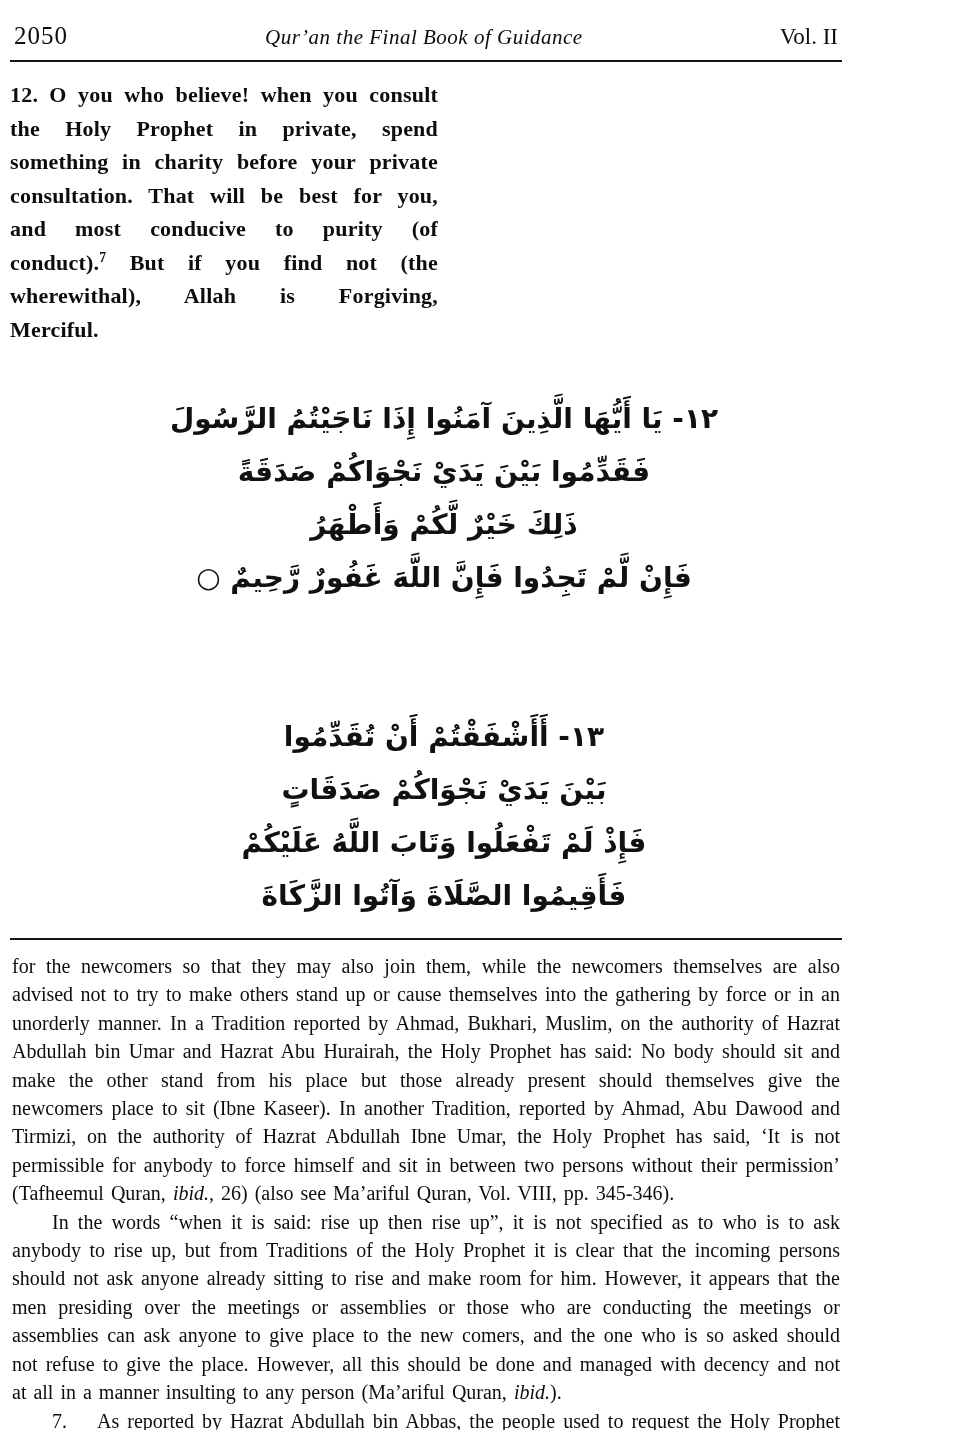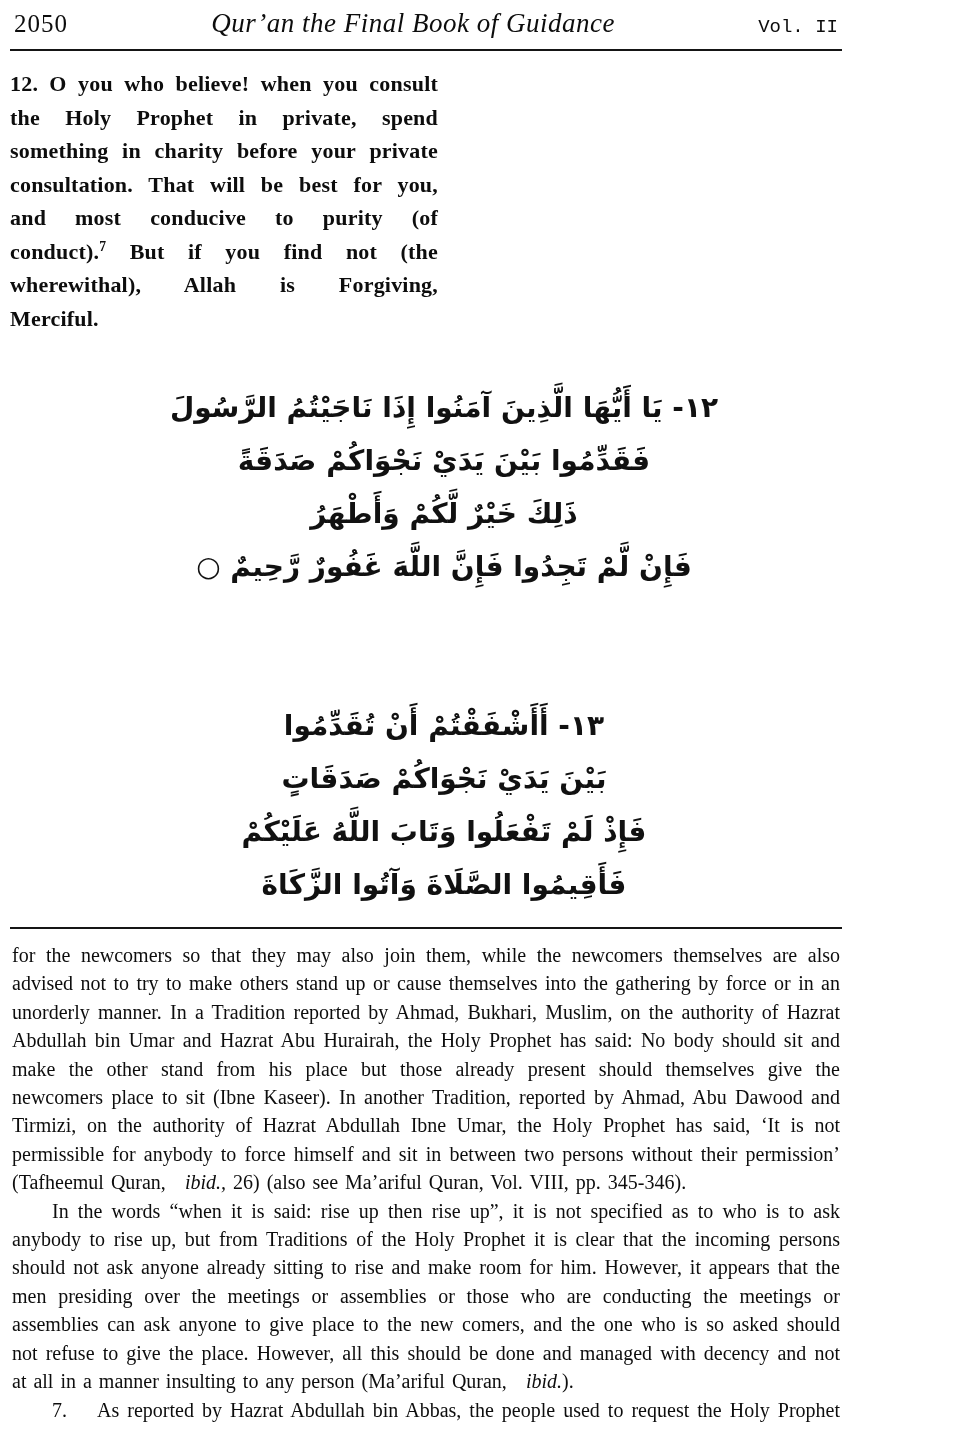--- a/index.html
+++ b/index.html
@@ -1,29 +1,29 @@
 <!DOCTYPE html>
 <html><head>
 <meta charset="utf-8">
 <style>
   html, body { margin: 0; padding: 0; background: #ffffff; }
   .page {
     width: 852px; height: 1430px; box-sizing: border-box;
-    padding: 6px 10px 0 10px; overflow: hidden;
+    padding: 20px 10px 0 10px; overflow: hidden;
     background: #ffffff; color: #0d0d0d;
     font-family: "Liberation Serif", serif;
   }
   
   .hdr {
     display: flex; justify-content: space-between; align-items: baseline;
     border-bottom: 2px solid #151515; padding: 2px 4px 10px 4px;
   }
   .pagenum { font-size: 25px; letter-spacing: 1px; }
-  .booktitle { font-style: italic; font-size: 27px; letter-spacing: 0.5px; }
-  .vol { font-size: 19px; font-family: Liberation Mono, monospace; }
+  .booktitle { font-style: italic; font-size: 21px; letter-spacing: 0.5px; }
+  .vol { font-size: 23px; }
 
   
   .verses { display: flex; padding-top: 16px; flex-direction: column; }
   .col-en { width: 428px; flex: none; }
   .en {
     margin: 0; font-weight: bold; font-size: 22px; line-height: 33.5px;
     text-align: justify; word-spacing: 5px; letter-spacing: 0.2px;
   }
   .en .sup { font-size: 0.62em; vertical-align: super; line-height: 0; }
   .v13 { margin-top: 44px; }
@@ -40,21 +40,21 @@
   
   .rule { border: none; border-top: 2px solid #151515; margin: 16px 0 10px 0; }
 
   
   .commentary { padding: 2px 2px 0 2px; }
   .cp {
     margin: 0; font-size: 20px; line-height: 28.4px;
     text-align: justify; word-spacing: 2px;
   }
   .cp.ind { text-indent: 40px; }
-  .i { font-style: italic; margin-left: 12px; }
+  .i { font-style: italic; }
 </style>
 </head>
 <body>
 
 <div class="page">
 
   <header class="hdr">
     <span class="pagenum">2050</span>
     <span class="booktitle">Qur’an the Final Book of Guidance</span>
     <span class="vol">Vol. II</span>

